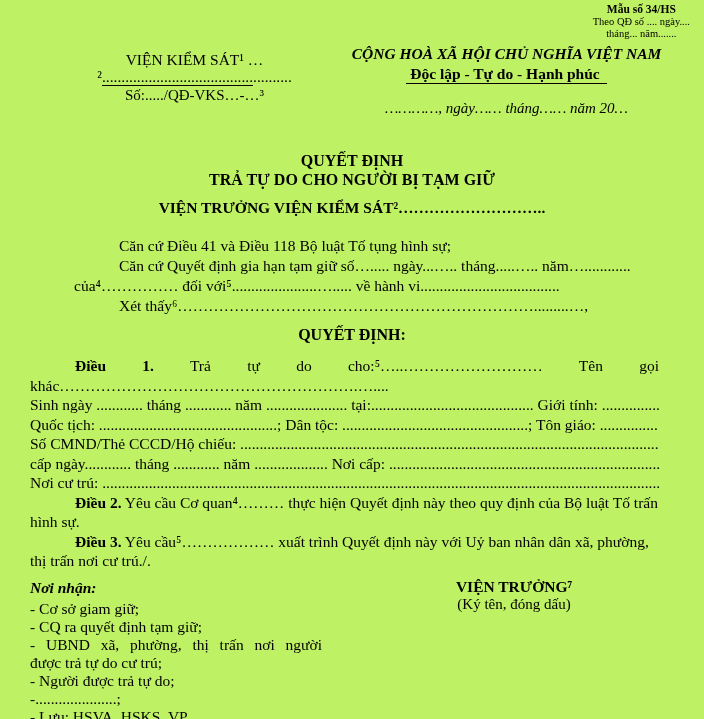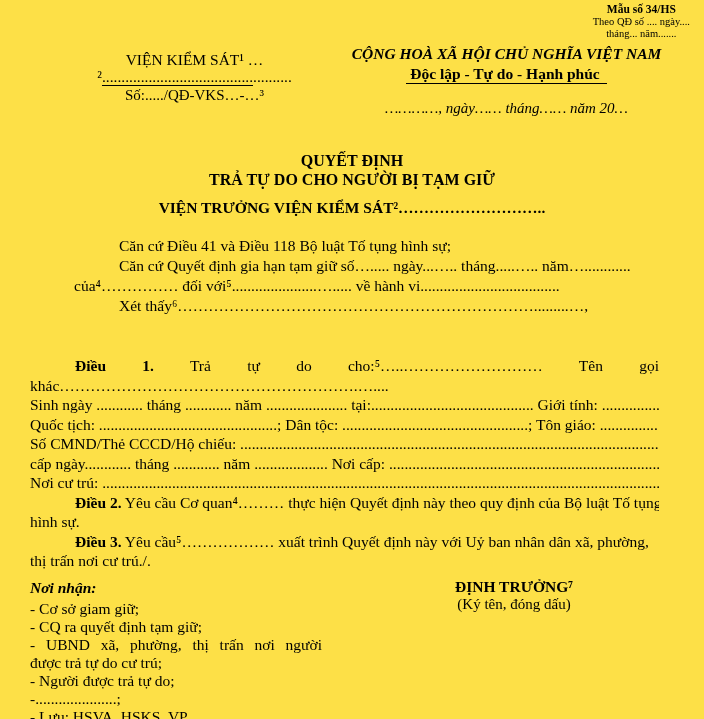--- a/index.html
+++ b/index.html
@@ -1,20 +1,20 @@
 <!DOCTYPE html>
 <html lang="vi"><head>
 <meta charset="utf-8">
 <style>
   * { margin:0; padding:0; box-sizing:border-box; }
   html,body { background:#ffffff; }
   .page {
     position:relative;
     width:704px; height:719px;
-    background:#fde047;
+    background:#bef264;
     color:#000;
     font-family:"Liberation Serif","DejaVu Serif",serif;
     font-size:15.5px;
     overflow:hidden;
   }
 
   
   .form-ref {
     position:absolute; top:3px; right:14px;
     text-align:center; font-size:10.5px; line-height:12.5px;
@@ -91,45 +91,46 @@
 
   <div class="issuer">VIỆN TRƯỞNG VIỆN KIỂM SÁT²………………………..</div>
 
   <div class="preamble">
     <div class="line ind">Căn cứ Điều 41 và Điều 118 Bộ luật Tố tụng hình sự;</div>
     <div class="line ind fill">Căn cứ Quyết định gia hạn tạm giữ số…..... ngày...….. tháng.....….. năm…............</div>
     <div class="line fill">của⁴…………… đối với⁵......................…..... về hành vi....................................</div>
     <div class="line ind fill">Xét thấy⁶…………………………………………………………….........…,</div>
   </div>
 
+  <div class="decision-heading">QUYẾT ĐỊNH:</div>
 
   <div class="articles">
     <div class="line ind just"><span class="b">Điều 1.</span> <span>Trả tự do cho:⁵…..……………………… Tên gọi</span></div>
     <div class="line fill">khác………………………………………………….…....</div>
     <div class="line fill">Sinh ngày ............ tháng ............ năm ..................... tại:.......................................... Giới tính: ...................</div>
     <div class="line fill">Quốc tịch: ..............................................; Dân tộc: ................................................; Tôn giáo: ...............</div>
     <div class="line fill">Số CMND/Thẻ CCCD/Hộ chiếu:  .................................................................................................................</div>
     <div class="line fill">cấp ngày............ tháng ............ năm ................... Nơi cấp: ......................................................................</div>
     <div class="line fill">Nơi cư trú: ...........................................................................................................................................................</div>
-    <div class="line ind fill"><span class="b">Điều 2.</span> <span>Yêu cầu Cơ quan⁴……… thực hiện Quyết định này theo quy định của Bộ luật Tố tụng</span></div>
+    <div class="line ind fill"><span class="b">Điều 2.</span> <span>Yêu cầu Cơ quan⁴……… thực hiện Quyết định này theo quy định của Bộ luật Tố trấn</span></div>
     <div class="line">hình sự.</div>
     <div class="line ind fill"><span class="b">Điều 3.</span> <span>Yêu cầu⁵……………… xuất trình Quyết định này với Uỷ ban nhân dân xã, phường,</span></div>
     <div class="line">thị trấn nơi cư trú./.</div>
   </div>
 
   <div class="footer">
     <div class="recipients">
       <div class="recipients-heading">Nơi nhận:</div>
       <div>- Cơ sở giam giữ;</div>
       <div>- CQ ra quyết định tạm giữ;</div>
       <div class="recip-just">- UBND xã, phường, thị trấn nơi người</div>
       <div>được trả tự do cư trú;</div>
       <div>- Người được trả tự do;</div>
       <div>-.....................;</div>
       <div>- Lưu: HSVA, HSKS, VP.</div>
     </div>
     <div class="signature">
-      <div class="sig-title">ĐỊNH TRƯỞNG⁷</div>
+      <div class="sig-title">VIỆN TRƯỞNG⁷</div>
       <div class="sig-note">(Ký tên, đóng dấu)</div>
     </div>
   </div>
 
 </div>
 
 </body></html>

